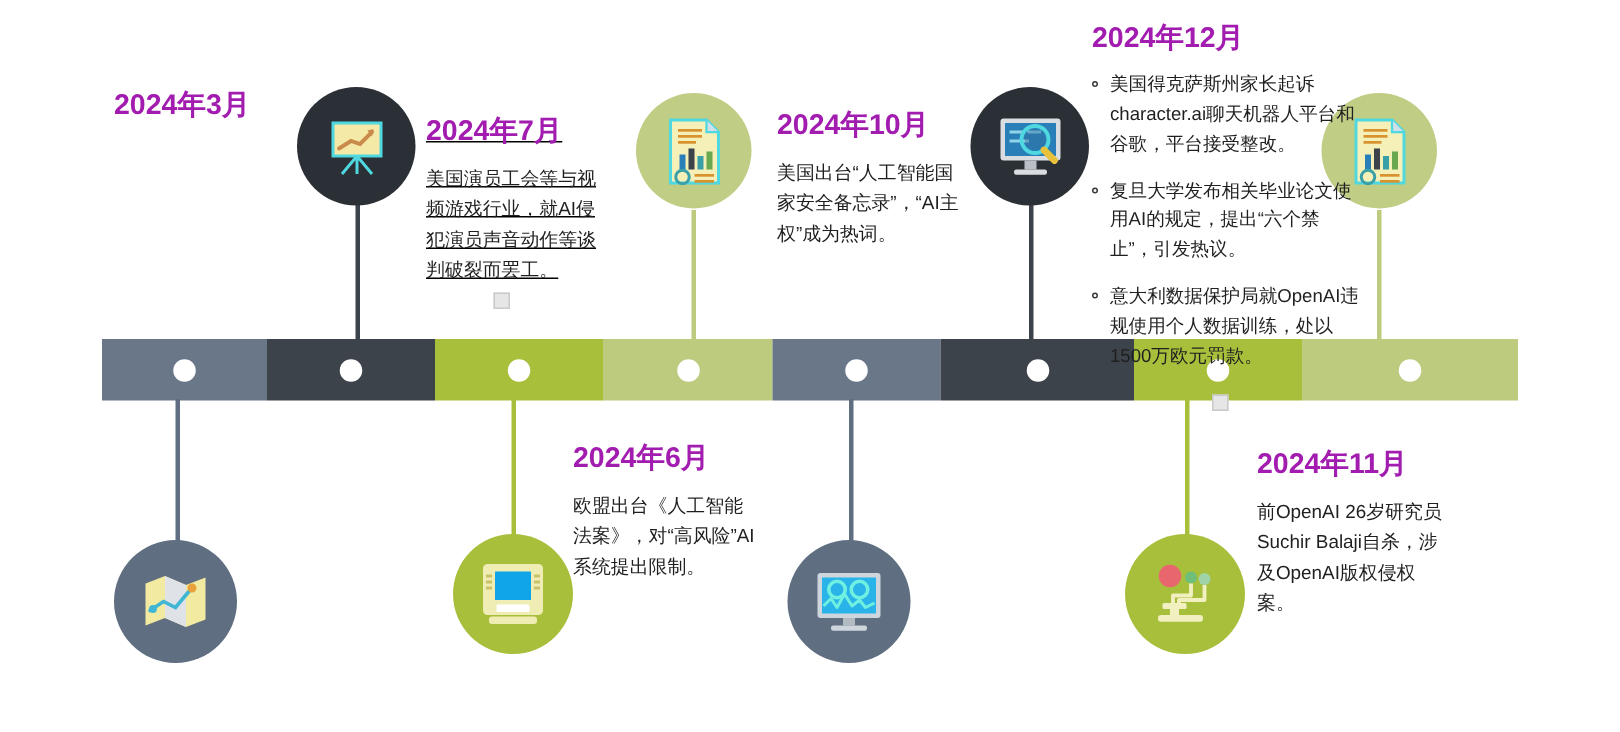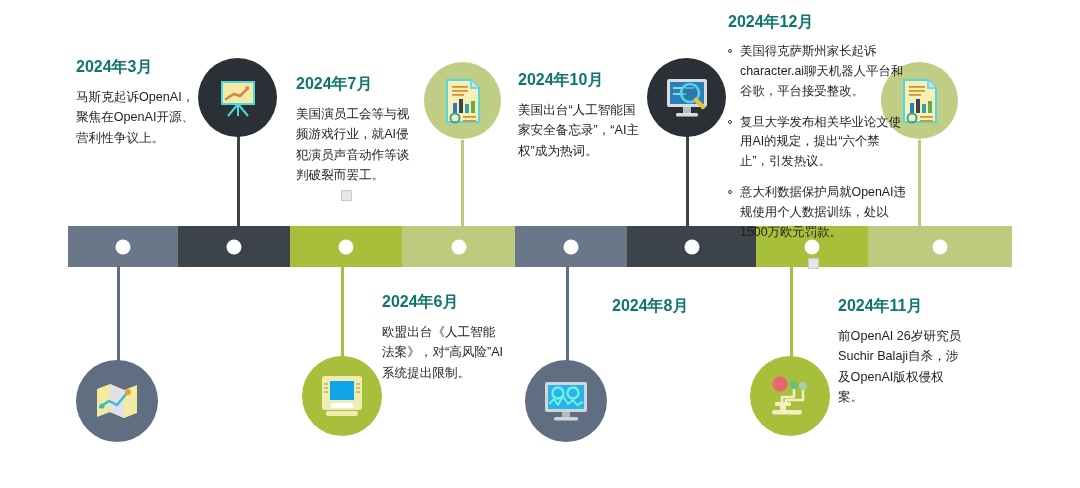--- a/index.html
+++ b/index.html
@@ -28,21 +28,21 @@
   
   .circle{
     position:absolute;border-radius:50%;
     display:flex;align-items:center;justify-content:center;
   }
   .circle svg{display:block;}
 
   
   .block{position:absolute;}
   .month{
-    font-size:16px;font-weight:bold;color:#0f766e;
+    font-size:19px;font-weight:bold;color:#a21caf;
     letter-spacing:0px;margin-bottom:9px;white-space:nowrap;
   }
   .desc{
     font-size:12.6px;color:#1f1f1f;line-height:1.62;
   }
   .bullets{list-style:none;margin:0;padding:0;}
   .bullets li{
     position:relative;padding-left:12px;
     font-size:12.4px;color:#1f1f1f;line-height:1.60;
     margin-bottom:11px;
@@ -205,24 +205,23 @@
       <path d="M28 16 V24 H16 V30" stroke="#f2efc0" stroke-width="2.6" fill="none" stroke-linejoin="round"></path>
       <path d="M37 17 V27 H20 V31" stroke="#f2efc0" stroke-width="2.6" fill="none" stroke-linejoin="round"></path>
       <rect x="9" y="29" width="16" height="4" rx="1" fill="#f2efc0"></rect>
       <rect x="14" y="33" width="6" height="4" fill="#f2efc0"></rect>
       <rect x="6" y="37" width="30" height="4.5" rx="2" fill="#f2efc0"></rect>
     </svg>
   </div>
 
   <div class="block" style="left:76px;top:57px;width:125px;">
     <div class="month">2024年3月</div>
-    <div class="desc">马斯克起诉OpenAI，聚焦在OpenAI开源、营利性争议上。</div>
-  </div>
-
-  <div class="block" style="left:296px;top:74px;width:122px;">
+  </div>
+
+  <div class="block" style="left:284px;top:74px;width:122px;text-decoration:underline;">
     <div class="month">2024年7月</div>
     <div class="desc">美国演员工会等与视频游戏行业，就AI侵犯演员声音动作等谈判破裂而罢工。</div>
     <div class="marker-wrap">
       <span class="marker"></span>
     </div>
   </div>
 
   <div class="block" style="left:518px;top:70px;width:122px;">
     <div class="month">2024年10月</div>
     <div class="desc">美国出台“人工智能国家安全备忘录”，“AI主权”成为热词。</div>
@@ -240,21 +239,20 @@
     </div>
   </div>
 
 
   <div class="block" style="left:382px;top:292px;width:122px;">
     <div class="month">2024年6月</div>
     <div class="desc">欧盟出台《人工智能法案》，对“高风险”AI系统提出限制。</div>
   </div>
 
   <div class="block" style="left:612px;top:296px;width:124px;">
-    <div class="month">2024年8月</div>
   </div>
 
   <div class="block" style="left:838px;top:296px;width:128px;">
     <div class="month">2024年11月</div>
     <div class="desc">前OpenAI 26岁研究员Suchir Balaji自杀，涉及OpenAI版权侵权案。</div>
   </div>
 
 </div>
 
 </body></html>

